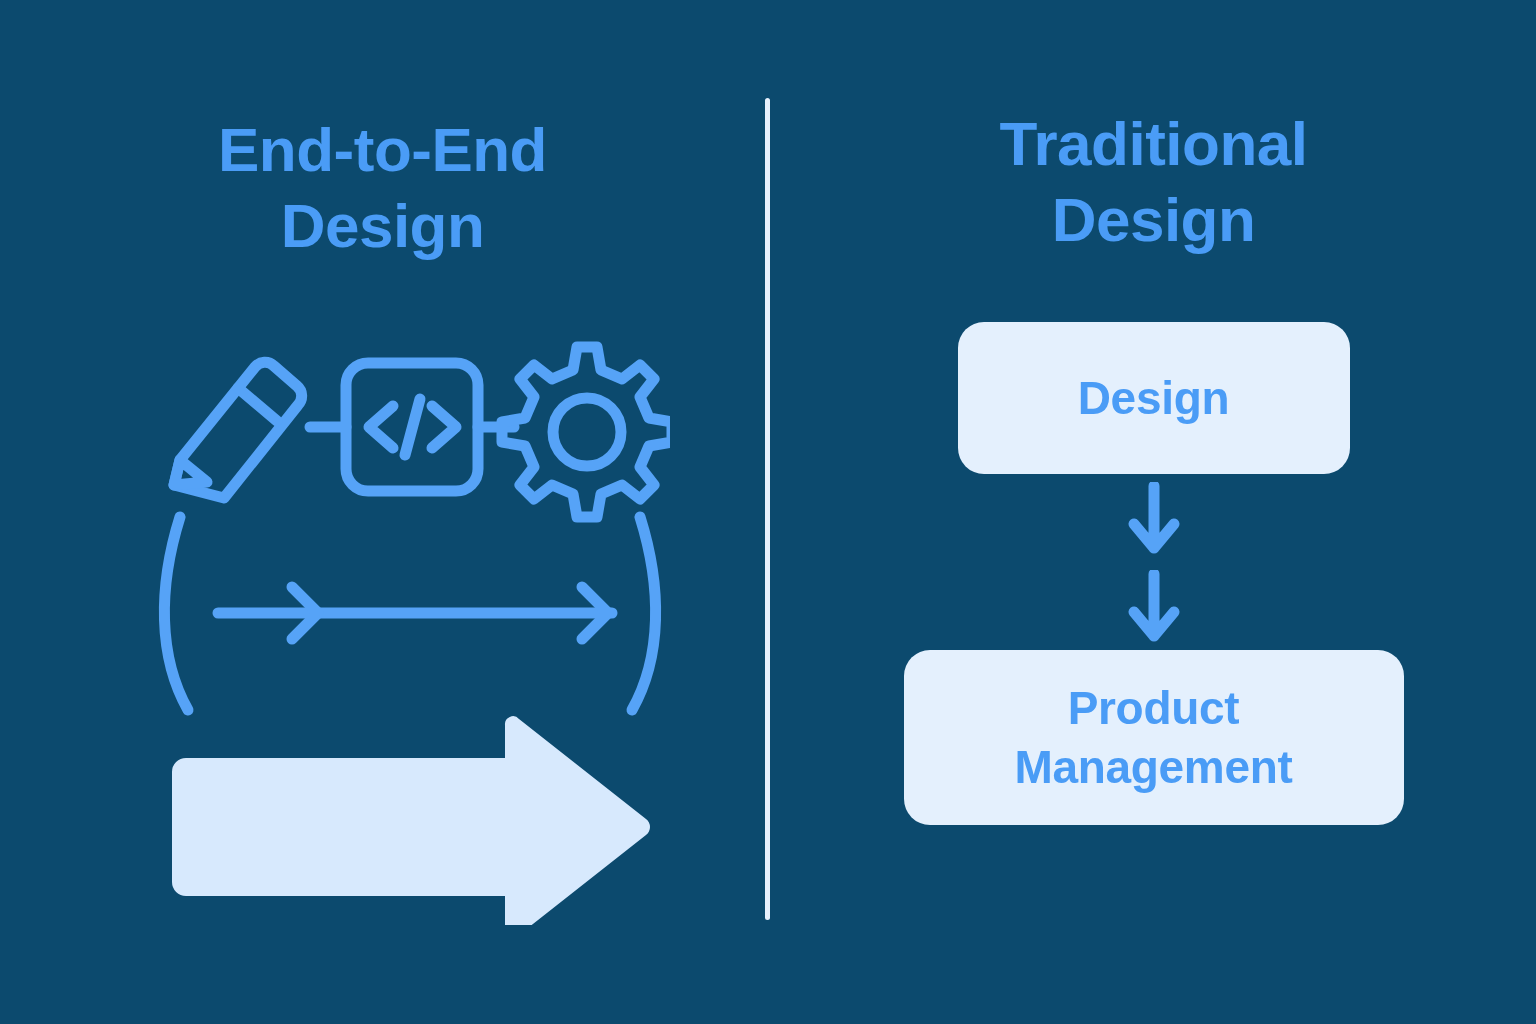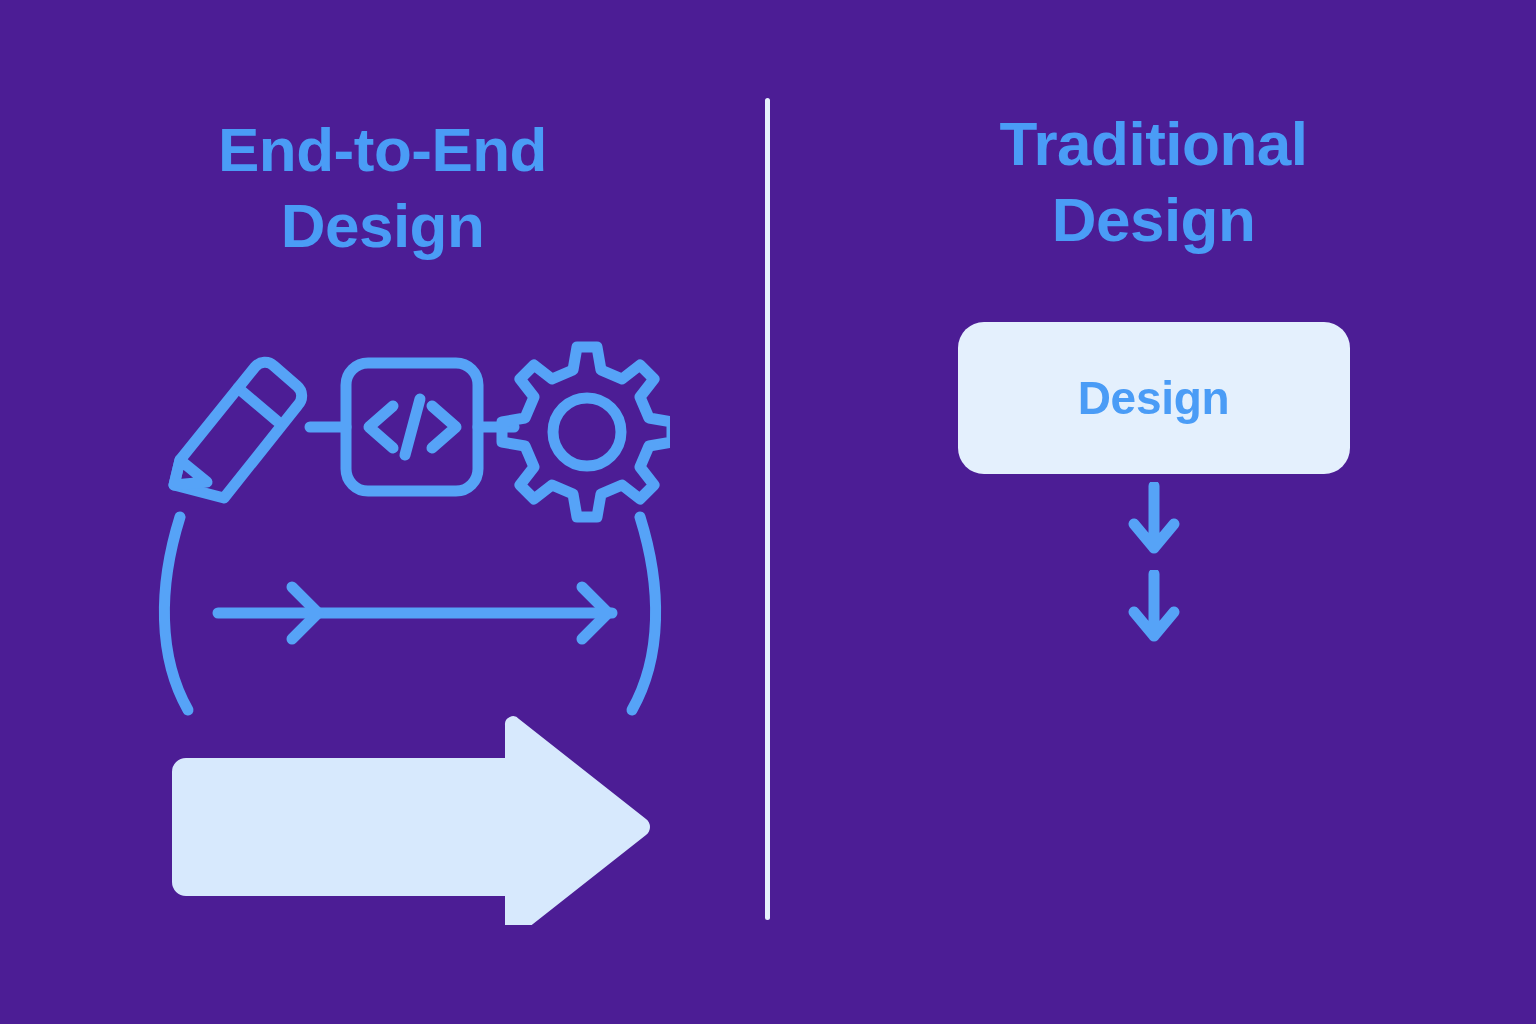--- a/index.html
+++ b/index.html
@@ -13,21 +13,21 @@
     height: 1024px;
     font-family: "Liberation Sans", sans-serif;
     overflow: hidden;
     position: relative;
   }
 
   #canvas {
     position: relative;
     width: 1536px;
     height: 1024px;
-    background: #4c1d95;
+    background: #0c4a6e;
   }
 
   
   .divider {
     position: absolute;
     left: 765px;
     top: 98px;
     width: 5px;
     height: 822px;
     background: #e7f1fd;
@@ -203,17 +203,21 @@
 
 
       <div class="gap-1"></div>
 
       <svg class="flow-arrow" width="56" height="72" viewBox="0 0 56 72" xmlns="http://www.w3.org/2000/svg">
         <path d="M 28 4 L 28 50 M 28 66 L 8 42 M 28 66 L 48 42 M 28 66 L 28 50" fill="none" stroke="#56a3f7" stroke-width="11" stroke-linecap="round" stroke-linejoin="round"></path>
       </svg>
 
       <div class="gap-2"></div>
 
+      <div class="flow-box box-product">
+        <span>Product
+Management</span>
+      </div>
 
     </div>
   </div>
 
 </div>
 
 </body></html>

